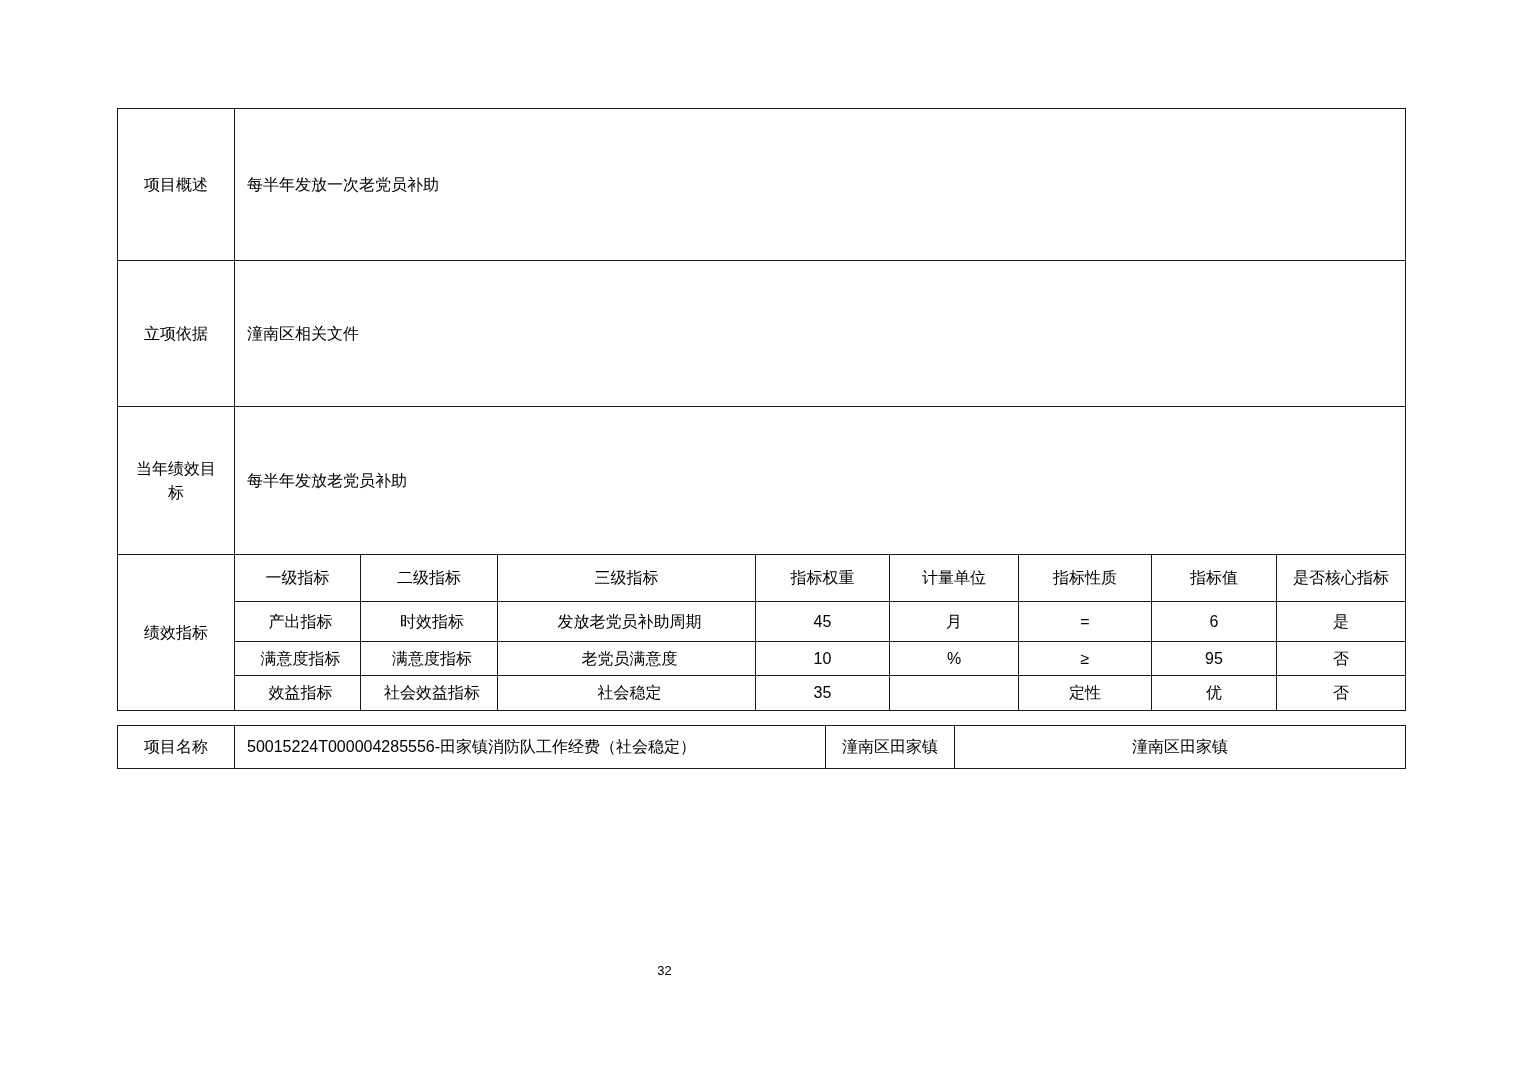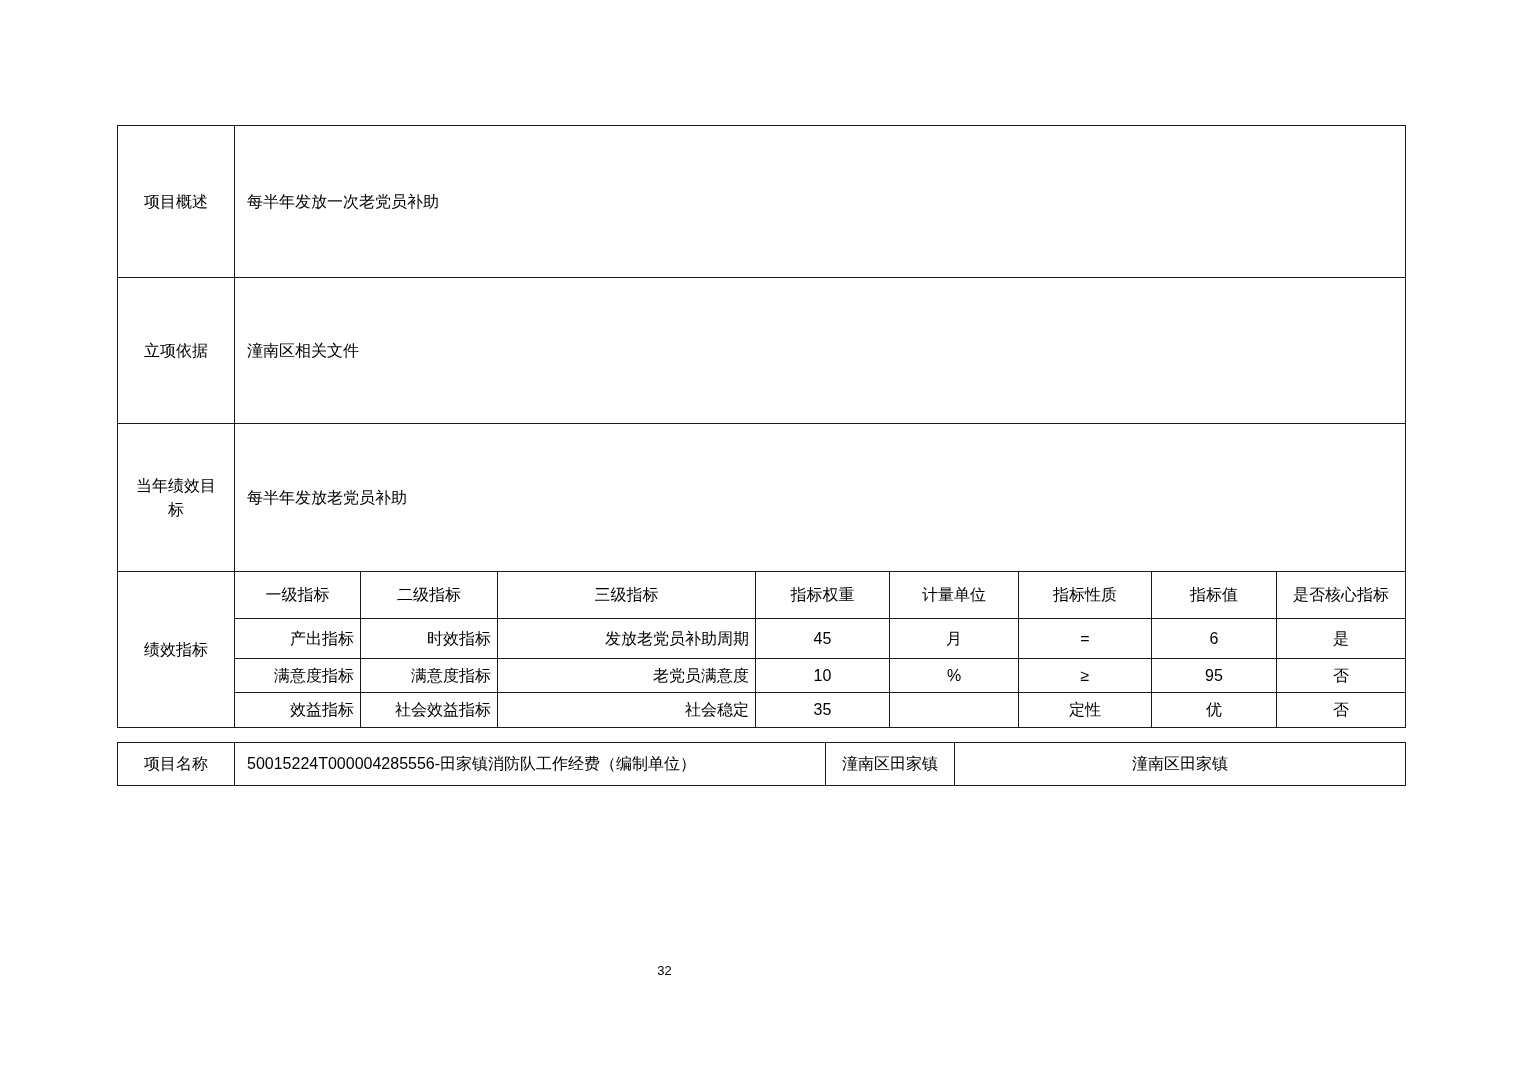--- a/index.html
+++ b/index.html
@@ -10,21 +10,21 @@
     font-family: "Liberation Sans", serif;
   }
   body {
     height: 1074px;
     position: relative;
     overflow: hidden;
   }
   .sheet {
     position: absolute;
     left: 117px;
-    top: 125px;
+    top: 108px;
     width: 1288px;
   }
 
   
   table {
     border-collapse: collapse;
     table-layout: fixed;
     width: 1288px;
     font-size: 16px;
   }
@@ -47,21 +47,21 @@
     max-width: 86px;
   }
   .r-overview  { height: 152px; }
   .r-basis     { height: 146px; }
   .r-goal      { height: 148px; }
   .r-ind-head  { height: 47px; }
   .r-ind-1     { height: 40px; }
   .r-ind-2     { height: 34px; }
   .r-ind-3     { height: 35px; }
   .hdr { text-align: center; }
-  .c-left { text-align: right; padding-left: 12px; padding-right: 6px; }
+  .c-left { text-align: center; padding-left: 12px; padding-right: 6px; }
   .c-mid  { text-align: center; }
 
   
   .doc-title {
     margin-top: 24px;
     height: 50px;
     line-height: 50px;
     text-align: center;
     font-family: "Liberation Sans", sans-serif;
     font-weight: 700;
@@ -176,21 +176,21 @@
   <table class="bottom-table">
     <colgroup>
       <col style="width:117px">
       <col style="width:591px">
       <col style="width:129px">
       <col style="width:451px">
     </colgroup>
     <tbody>
       <tr>
         <td class="lbl">项目名称</td>
-        <td class="val">50015224T000004285556-田家镇消防队工作经费（编制单位）</td>
+        <td class="val">50015224T000004285556-田家镇消防队工作经费（社会稳定）</td>
         <td class="lbl">潼南区田家镇</td>
         <td class="c-mid">潼南区田家镇</td>
       </tr>
     </tbody>
   </table>
 
 </div>
 
 <div class="page-number">32</div>
 

